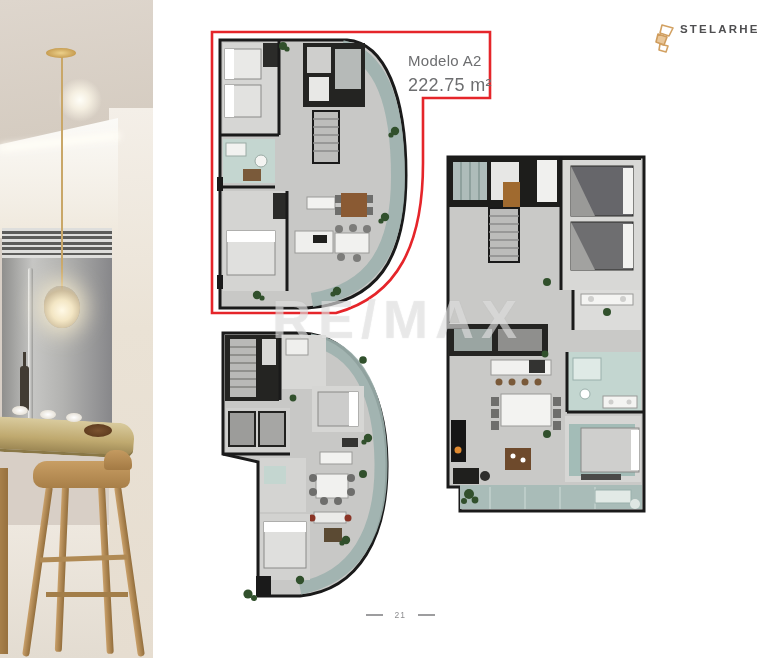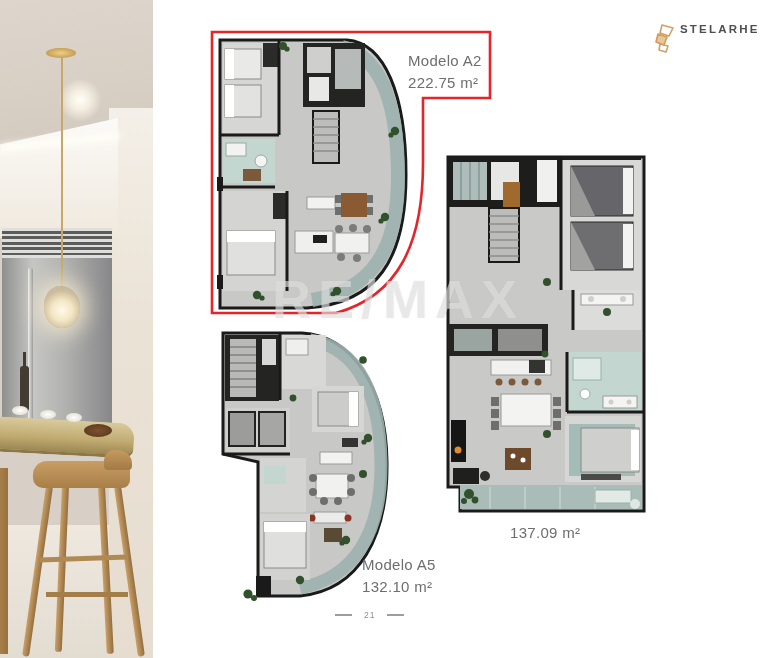--- a/index.html
+++ b/index.html
@@ -57,34 +57,34 @@
   
   .plan{position:absolute;}
   .plan svg{display:block;}
 
   
   .highlight{position:absolute;left:208px;top:28px;}
 
   
   .plan-label{position:absolute;color:#6d6e70;line-height:1.45;letter-spacing:.3px;}
   .plan-name{font-size:15px;}
-  .plan-area{font-size:15px;}
+  .plan-area{font-size:18px;}
   .lbl-a2{left:408px;top:50px;}
   .lbl-a5{left:362px;top:554px;}
   .lbl-b{left:510px;top:522px;}
 
   
-  .watermark{position:absolute;left:212px;top:268px;width:372px;text-align:center;
+  .watermark{position:absolute;left:212px;top:288px;width:372px;text-align:center;
              font-size:54px;font-weight:700;letter-spacing:7px;
              color:rgba(235,235,235,0.55);text-shadow:0 0 1px rgba(150,150,150,.25);
              pointer-events:none;}
 
   
   .pagenum{position:absolute;left:335px;top:610px;width:100px;display:flex;align-items:center;
-           justify-content:flex-start;gap:12px;}
+           justify-content:flex-end;gap:12px;}
   .pagenum .num{font-size:8.5px;color:#8d8d8f;letter-spacing:1px;}
   .dash{width:17px;height:1.5px;background:#9d9d9f;}
 </style>
 </head>
 <body>
 
 <div class="page">
 
   <div class="photo">
     <div class="ph ph-ceiling"></div>
@@ -386,26 +386,21 @@
         <circle cx="100" cy="200" r="3.4"></circle>
         <circle cx="102" cy="280" r="4"></circle>
       </g>
     </svg>
   </div>
 
   <div class="plan-label lbl-a2">
     <div class="plan-name">Modelo A2</div>
     <div class="plan-area">222.75 m²</div>
   </div>
-  <div class="plan-label lbl-a5">
-    <div class="plan-name">Modelo A5</div>
-    <div class="plan-area">132.10 m²</div>
-  </div>
   <div class="plan-label lbl-b">
-    <div class="plan-area">137.09 m²</div>
   </div>
 
   <div class="watermark">RE/MAX</div>
 
   <div class="pagenum">
     <span class="dash"></span>
     <span class="num">21</span>
     <span class="dash"></span>
   </div>
 

